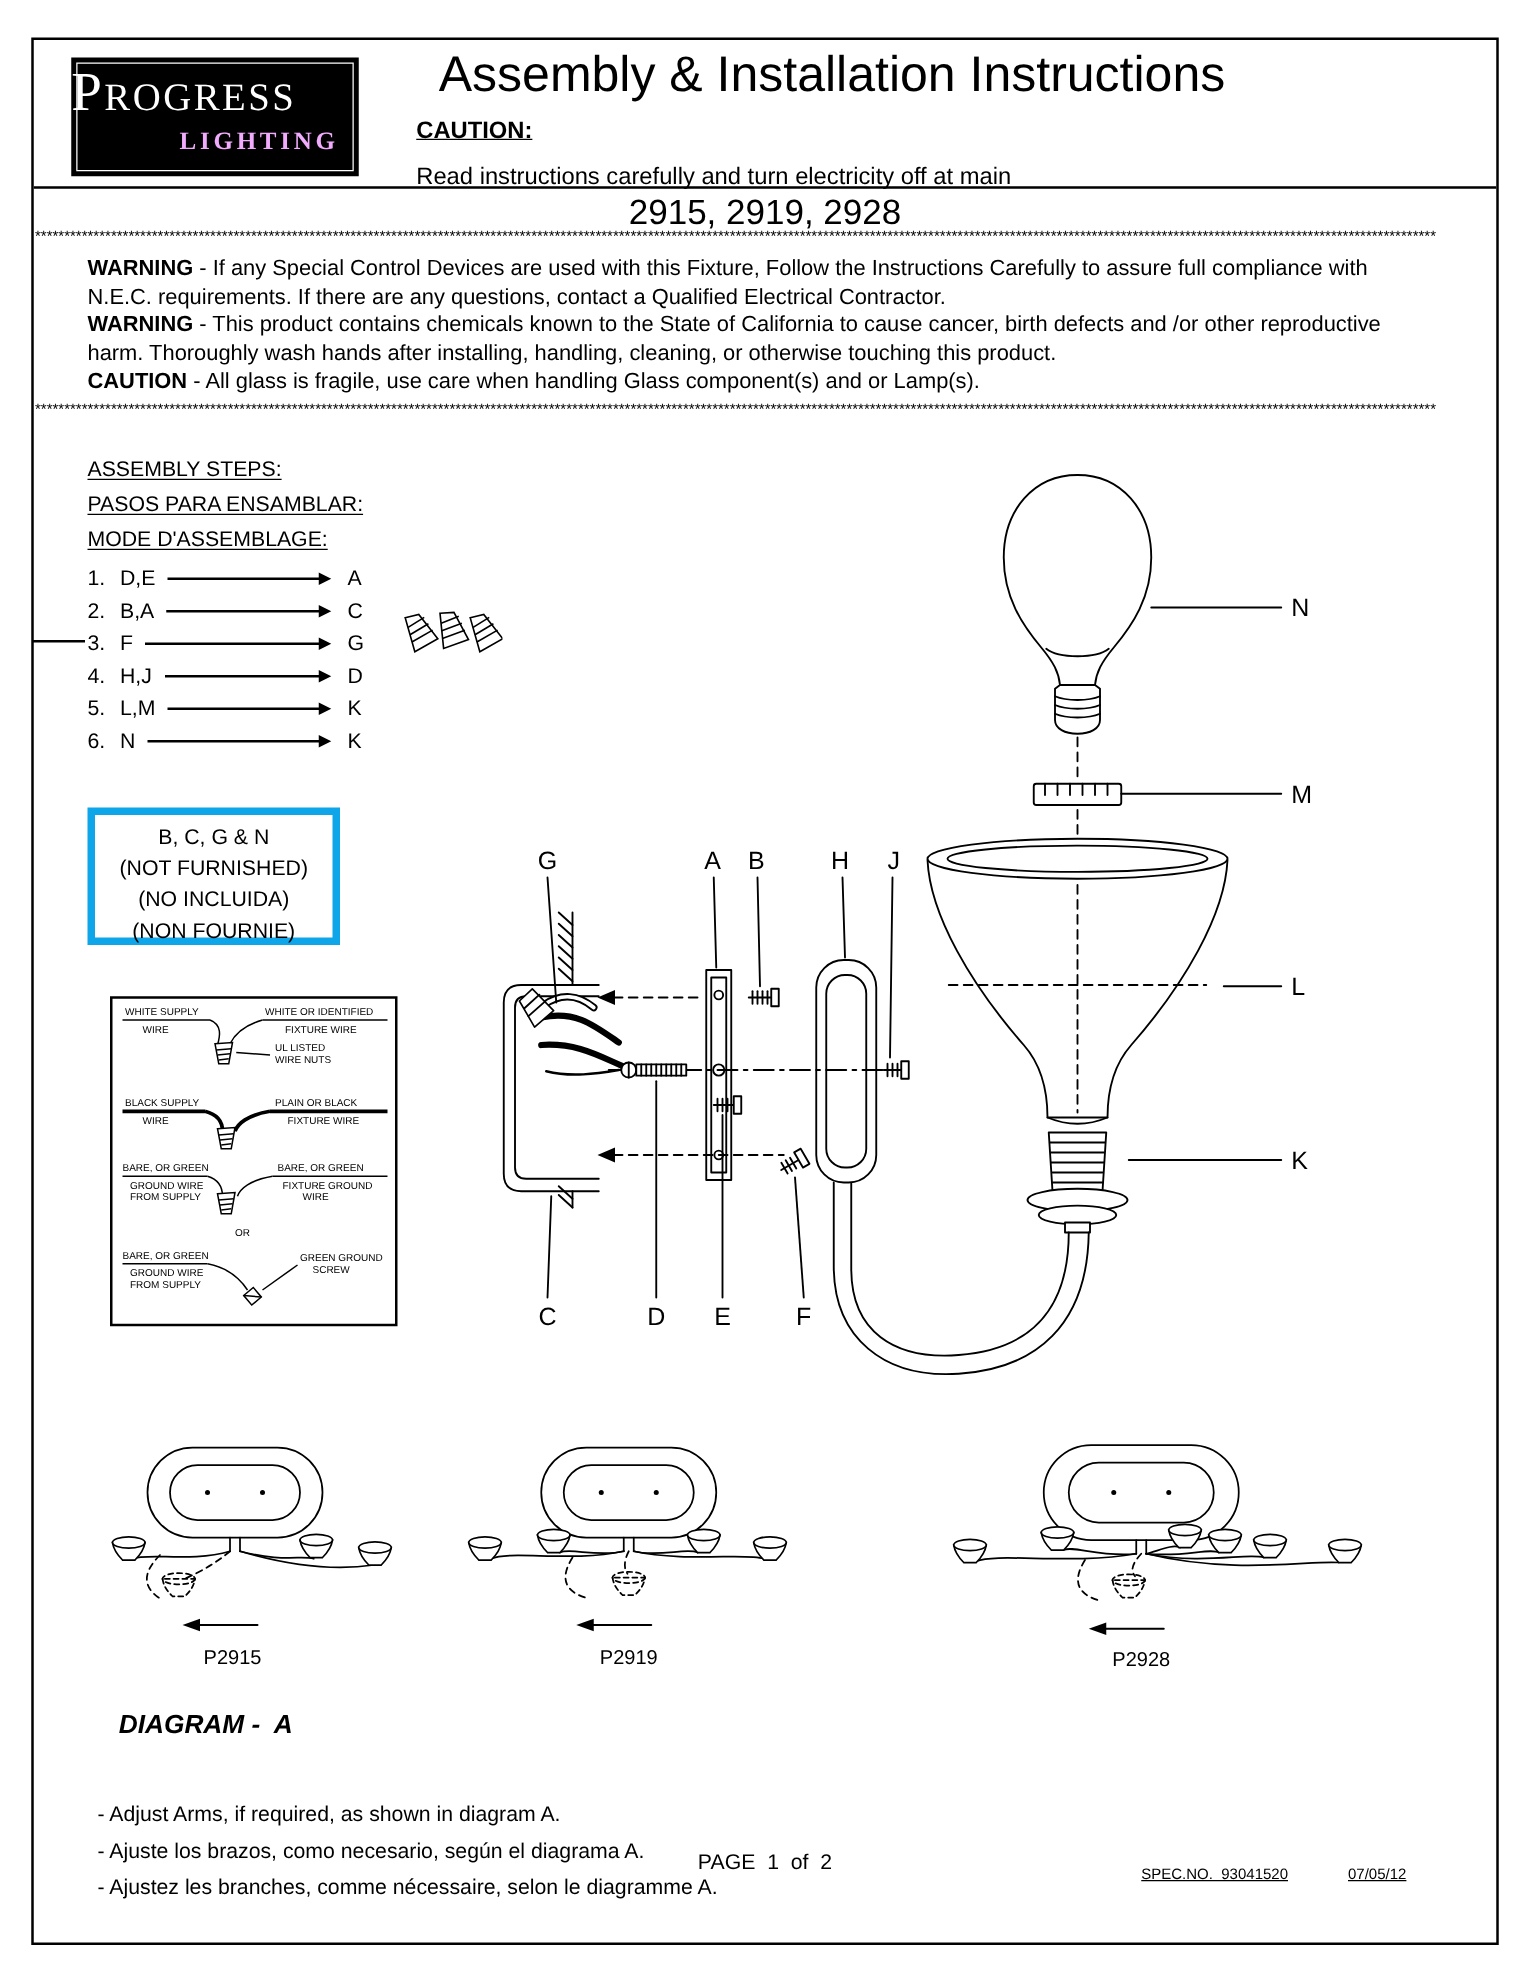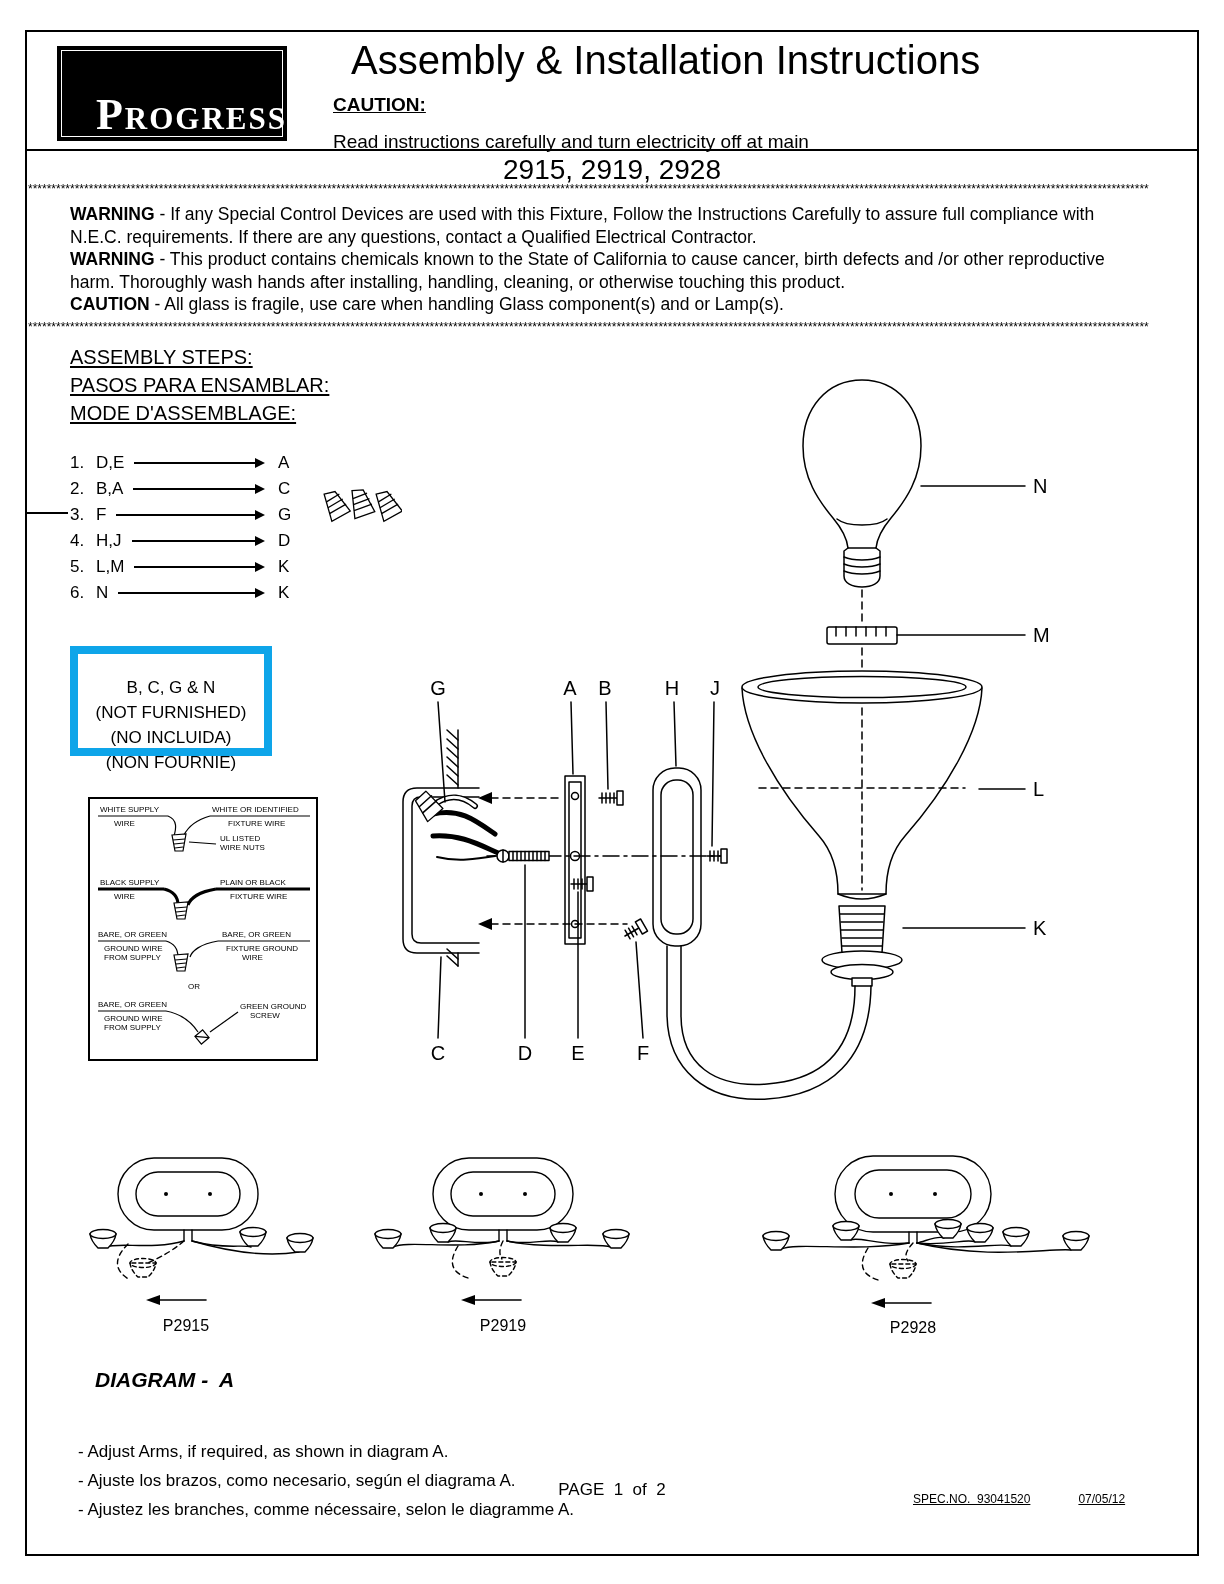--- a/index.html
+++ b/index.html
@@ -3,53 +3,53 @@
 <meta charset="utf-8">
 <style>
   * { box-sizing: border-box; margin: 0; padding: 0; }
   body { background: #fff; font-family: "Liberation Sans", sans-serif; color: #000; }
   .page { position: relative; width: 1224px; height: 1584px; background: #fff; overflow: hidden; }
   .abs { position: absolute; }
   .frame { left: 25px; top: 30px; width: 1174px; height: 1526px; border: 2px solid #000; }
 
   .logo { left: 57px; top: 46px; width: 230px; height: 95px; background: #000; padding-top: 7px; overflow: hidden; }
   .logo::after { content: ""; position: absolute; left: 4px; top: 4px; right: 4px; bottom: 4px; border: 1px solid #fff; pointer-events: none; }
-  .logo-top { text-align: right; color: #fff; font-family: "Liberation Serif", serif; font-weight: bold; font-size: 31px; letter-spacing: 2px; line-height: 42px; margin-top: 41px; }
+  .logo-top { text-align: left; color: #fff; font-family: "Liberation Serif", serif; font-weight: normal; font-size: 31px; letter-spacing: 2px; line-height: 42px; }
   .logo-top::first-letter { font-size: 44px; }
   .logo-bottom { text-align: right; padding-right: 16px; color: #f0abfc; font-family: "Liberation Serif", serif; font-weight: bold; font-size: 20px; letter-spacing: 3px; line-height: 28px; }
 
   .title { left: 333px; top: 38px; font-size: 40px; white-space: nowrap; margin-left: 18px; }
   .caution { left: 333px; top: 94px; display: flex; gap: 14px; font-size: 19px; flex-direction: column; }
   .caution-label { font-weight: bold; text-decoration: underline; }
   .caution-text { line-height: 1.25; }
 
   .header-rule { left: 27px; top: 149px; width: 1170px; height: 2px; background: #000; }
   .models { left: 0; top: 154px; width: 100%; text-align: center; font-size: 28px; }
   .stars { left: 28px; width: 1168px; overflow: hidden; white-space: nowrap; font-size: 12px; letter-spacing: 0; }
   .stars-top { top: 182px; }
   .stars-bottom { top: 320px; }
 
   .warnings { left: 70px; top: 203px; width: 1050px; font-size: 17.5px; line-height: 22.5px; }
   .warnings b { font-weight: bold; }
 
-  .assembly-head { left: 70px; top: 343px; font-size: 20px; line-height: 28px; }
+  .assembly-head { left: 70px; top: 362px; font-size: 17px; line-height: 28px; }
   .assembly-head div { text-decoration: underline; text-underline-offset: 2px; }
 
   .steps { left: 70px; top: 450px; }
   .step { display: flex; align-items: center; width: 226px; height: 26px; font-size: 17px; }
   .step-num { width: 26px; }
   .step-arrow { flex: 1; height: 2px; background: #000; margin: 0 22px 0 10px; position: relative; }
   .step-arrow::after { content: ""; position: absolute; right: -9px; top: -4px; border-left: 10px solid #000; border-top: 5px solid transparent; border-bottom: 5px solid transparent; }
   .step-to { width: 18px; }
 
   .tick3 { left: 26px; top: 512px; width: 42px; height: 2px; background: #000; }
 
   .nuts { left: 320px; top: 478px; }
 
-  .nf-box { left: 70px; top: 646px; width: 202px; height: 110px; border: 8px solid #0ea5e9; text-align: center; font-size: 17px; line-height: 25px; padding-top: 21px; }
+  .nf-box { left: 70px; top: 646px; width: 202px; height: 110px; border: 6px solid #0ea5e9; text-align: center; font-size: 17px; line-height: 25px; padding-top: 5px; }
 
   .wiring-box { left: 88px; top: 797px; width: 230px; height: 264px; border: 2px solid #000; }
   .wiring-box svg { display: block; }
   .wiring-box text { font-size: 8px; }
 
   .main-diagram text { font-size: 20px; }
   .main-diagram { left: 375px; top: 368px; }
 
   .fixtures { left: 58px; top: 1148px; }
   .fixtures text { font-size: 16px; }

